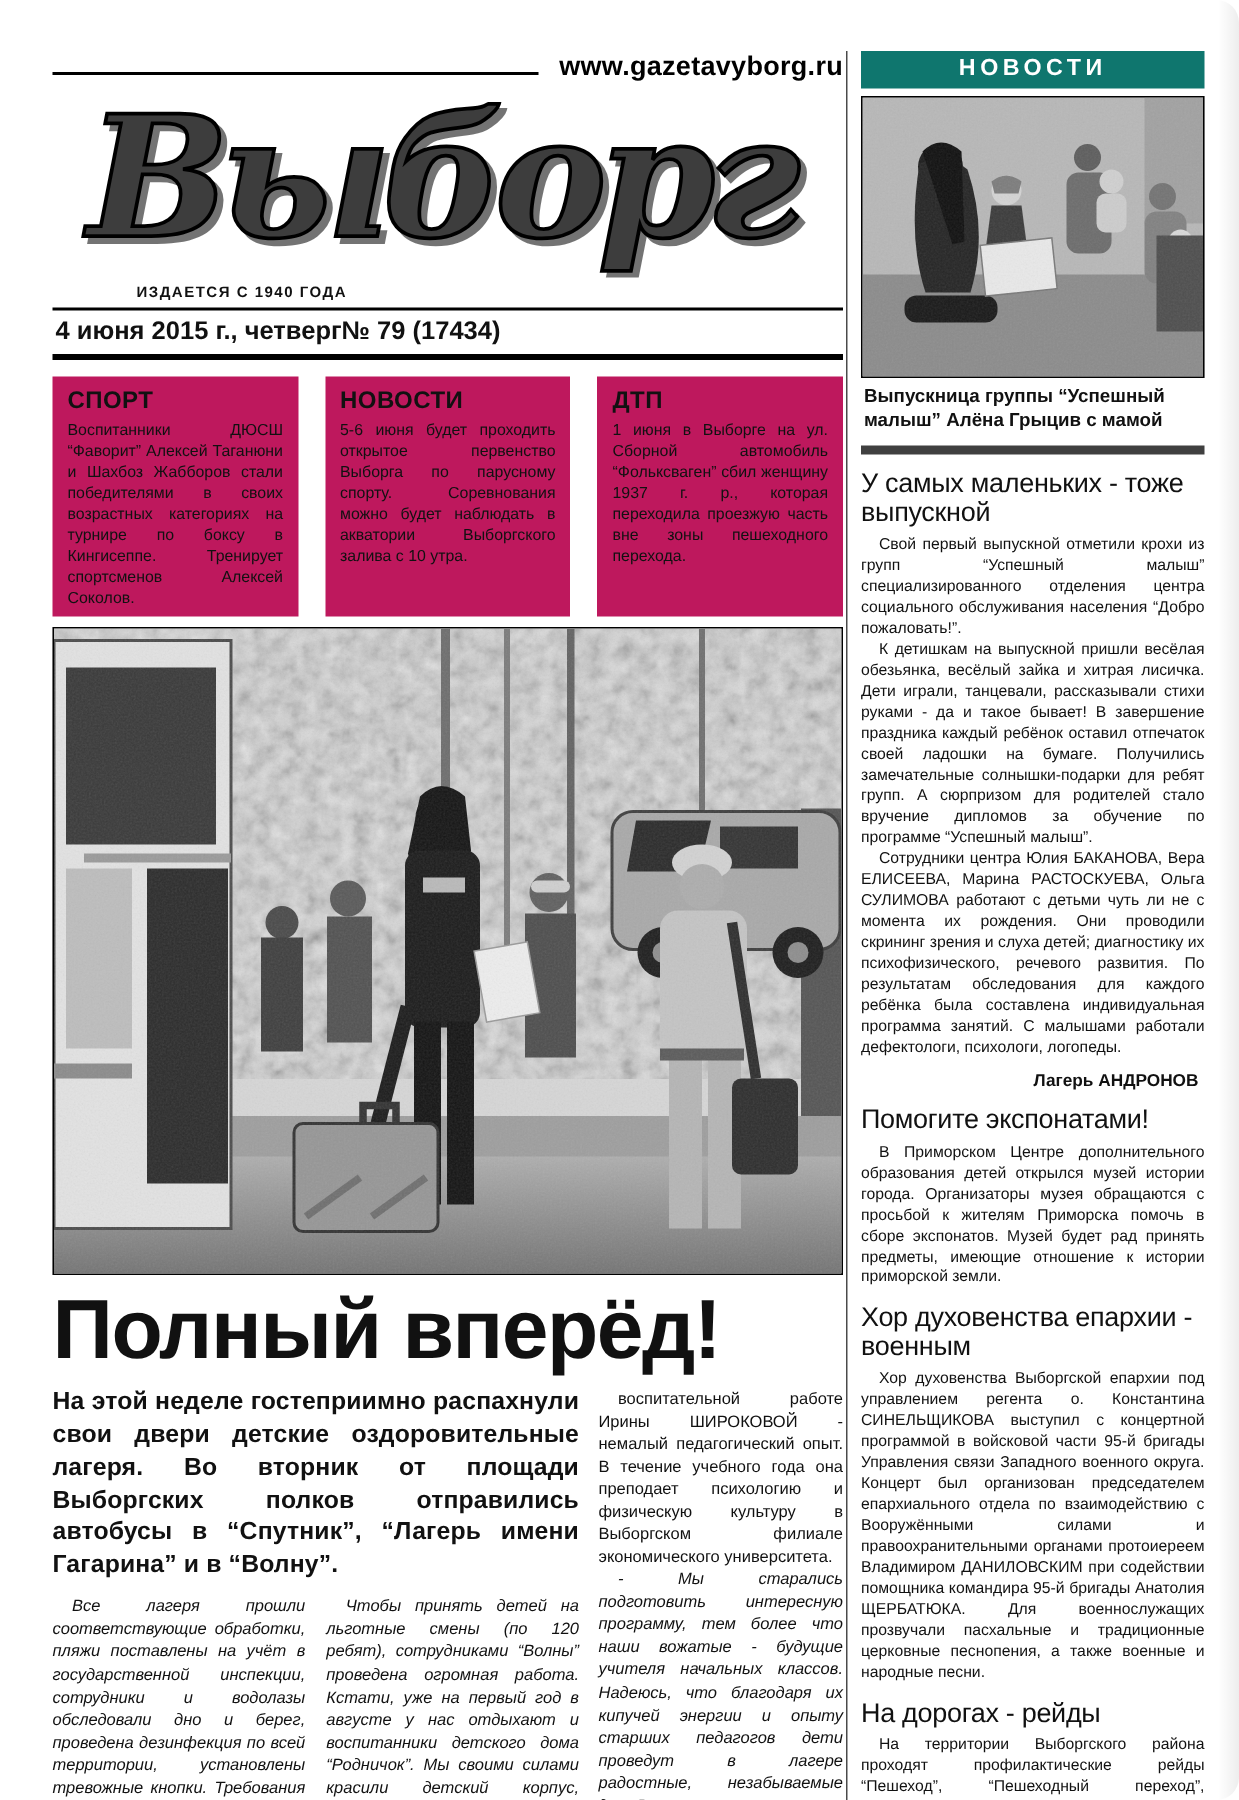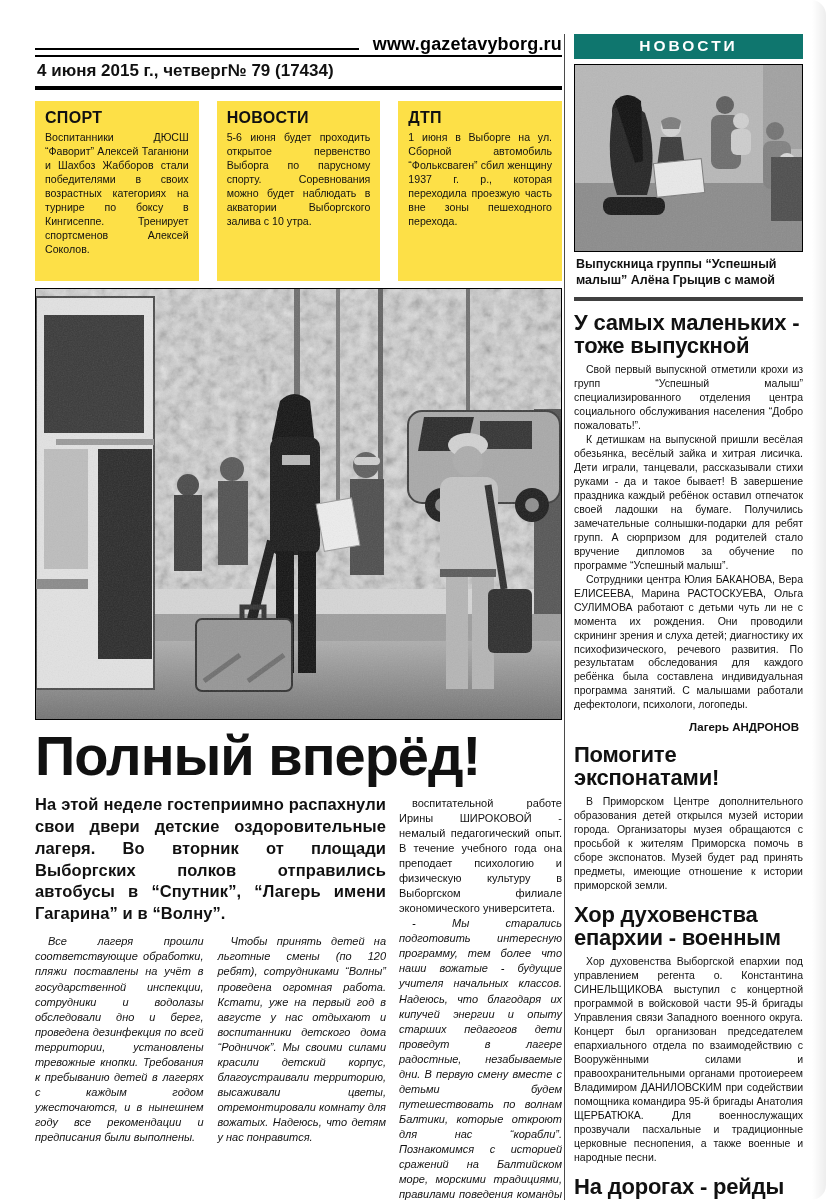--- a/index.html
+++ b/index.html
@@ -25,21 +25,21 @@
   .logo-svg text {
     font-family:"DejaVu Serif", serif; font-weight:bold; font-style:italic;
   }
   .since { font-size:10px; font-weight:bold; letter-spacing:1px; margin:0 0 4px 56px; }
 
   .date-row { border-top:2px solid #000; border-bottom:4px solid #000;
     display:flex; padding:4px 2px 5px 2px;
     font-weight:bold; font-size:17px; }
 
   .boxes-row { display:flex; gap:18px; margin-top:11px; }
-  .news-box { flex:1; background:#fde047; padding:8px 10px 24px 10px; }
+  .news-box { flex:1; background:#be185d; padding:8px 10px 4px 10px; }
   .news-box h3 { font-size:16px; font-weight:bold; margin-bottom:4px; letter-spacing:0.3px; }
   .news-box p { font-size:10.6px; line-height:1.32; text-align:justify; }
 
   .main-photo { margin-top:7px; border:1px solid #000; background:#cfcfcf; height:432px; overflow:hidden; }
   .main-photo svg { display:block; }
 
   .headline { font-size:56px; font-weight:bold; letter-spacing:-1px; line-height:1.0; margin:8px 0 10px 0; }
 
   .article-body { display:flex; gap:13px; }
   .article-left { width:351px; }
@@ -50,39 +50,45 @@
   .article-col3 { width:163px; padding-top:2px; }
   .ital { font-style:italic; }
 
   
   .sidebar { width:239px; border-left:1px solid #4a4a4a; padding-left:9px; margin-left:2px; }
   .news-bar { background:#0f766e; color:#fff; text-align:center; font-weight:bold;
     font-size:15.5px; letter-spacing:3px; padding:3px 0 4px 0; }
   .side-photo { border:1px solid #000; margin-top:5px; height:188px; background:#b5b5b5; overflow:hidden; }
   .side-photo svg { display:block; }
   .side-caption { font-weight:bold; font-size:12.5px; line-height:1.25;
-    padding:5px 2px 9px 2px; border-bottom:4px solid #404040; }
+    padding:5px 2px 9px 2px; border-bottom:6px solid #404040; }
   .side-article { margin-top:10px; }
-  .side-title { font-size:22px; font-weight:bold; line-height:1.05; letter-spacing:-0.2px; margin-bottom:6px; }
+  .side-title { font-size:18px; font-weight:normal; line-height:1.05; letter-spacing:-0.2px; margin-bottom:6px; }
   .side-article p { font-size:10.5px; line-height:1.33; text-align:justify; text-indent:12px; }
   .side-byline { text-align:right; font-weight:bold; font-size:11.5px; margin:9px 4px 2px 0; }
 </style>
 </head>
 <body>
 
 <div class="page">
   <div class="content">
 
     <div class="main-col">
 
       <div class="url-row">
         <span class="rule"></span>
         <a class="site-url" href="#">www.gazetavyborg.ru</a>
       </div>
 
+      <div class="logo-wrap">
+        <svg class="logo-svg" width="527" height="128" viewBox="0 0 527 128">
+          <text x="258" y="100" text-anchor="middle" font-size="112" letter-spacing="-6" fill="#3d3d3d" stroke="#000" stroke-width="2.5" style="filter:drop-shadow(4px 4px 0 rgba(0,0,0,0.55));">Выборг</text>
+        </svg>
+        <div class="since">ИЗДАЕТСЯ С 1940 ГОДА</div>
+      </div>
 
       <div class="date-row">
         <span>4 июня 2015 г., четверг</span>
         <span>№ 79 (17434)</span>
       </div>
 
       <div class="boxes-row">
         <div class="news-box">
           <h3>СПОРТ</h3>
           <p>Воспитанники ДЮСШ “Фаворит” Алексей Таганюни и Шахбоз Жабборов стали победителями в своих возрастных категориях на турнире по боксу в Кингисеппе. Тренирует спортсменов Алексей Соколов.</p>

